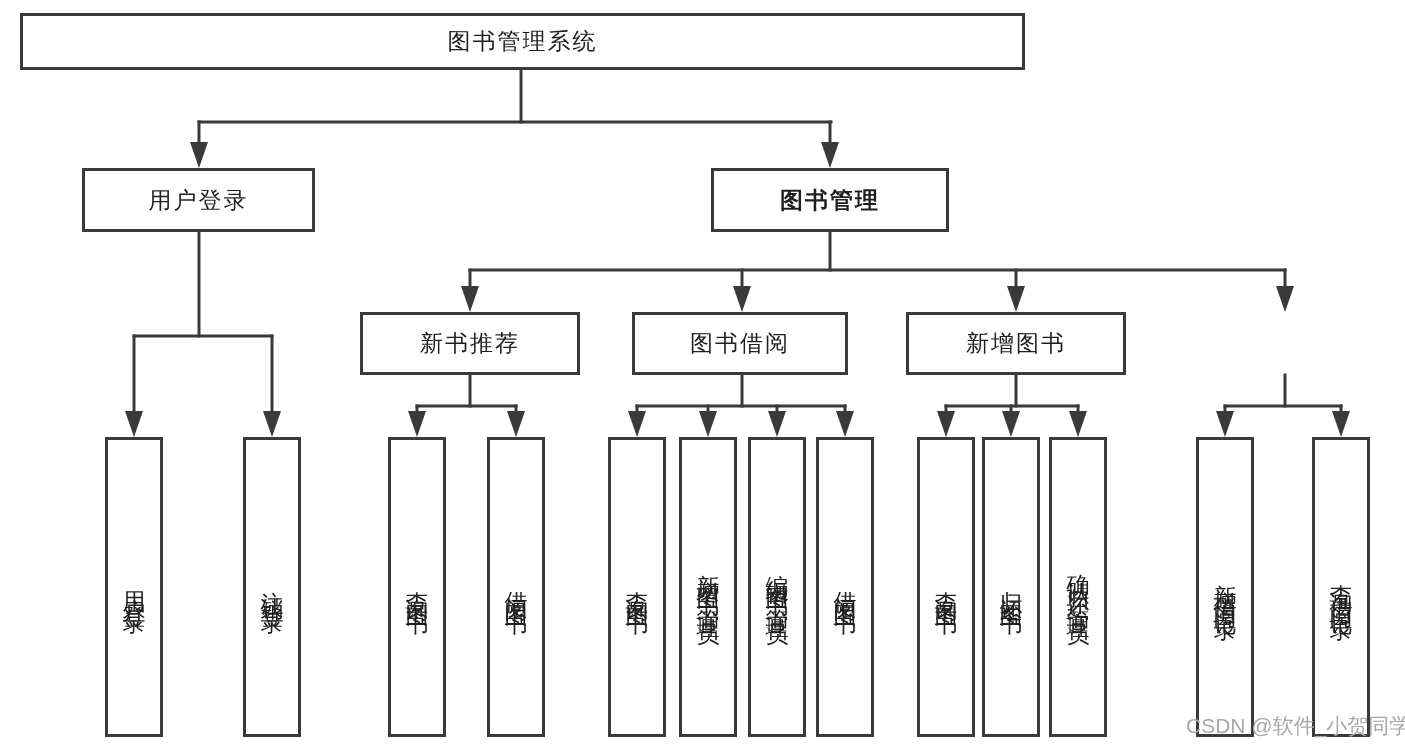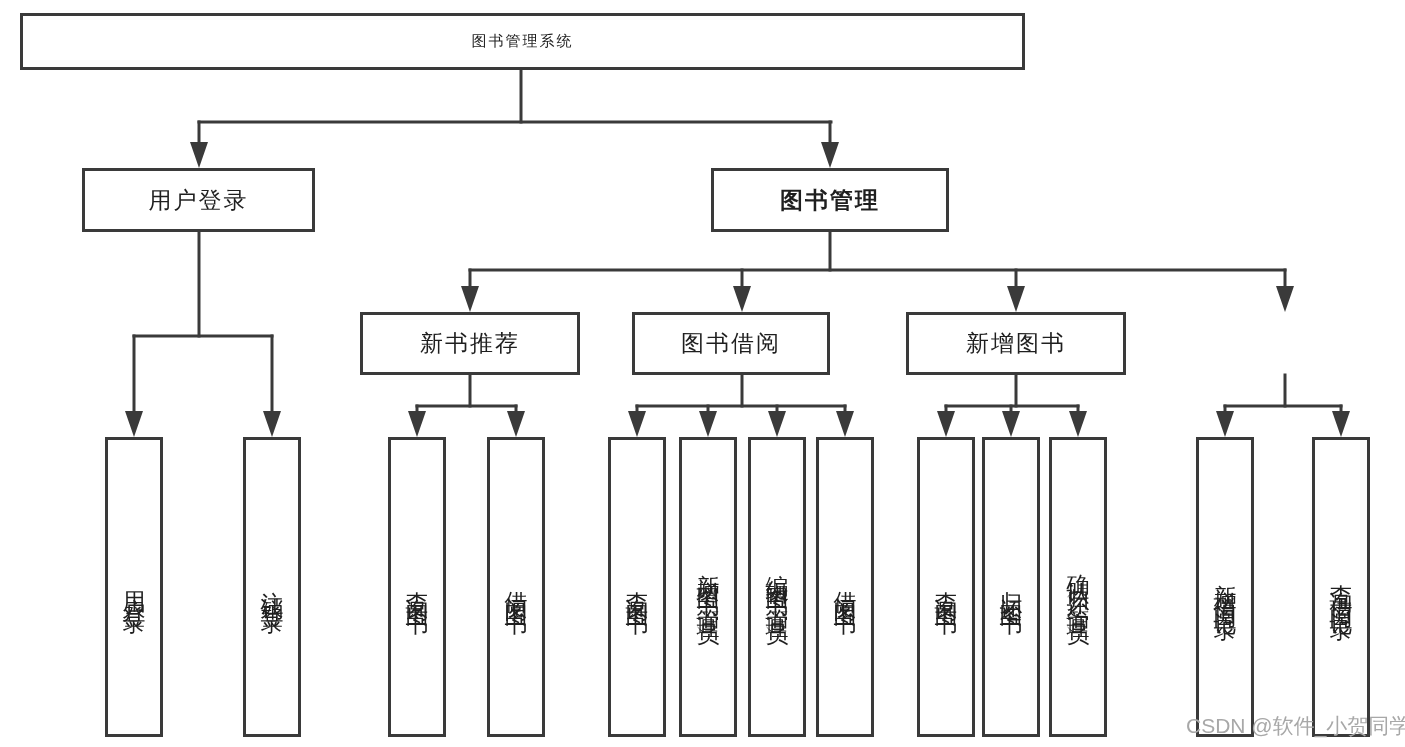--- a/index.html
+++ b/index.html
@@ -25,21 +25,21 @@
     color: var(--text, #1f1f1f);
     display: flex;
     align-items: center;
     justify-content: center;
   }
   .node .lbl {
     font-size: 23px;
     letter-spacing: 2px;
     white-space: nowrap;
   }
-  .node.root .lbl { font-size: 15px; }
+  .node.root .lbl { font-size: 23px; }
   .leaf .lbl {
     writing-mode: vertical-rl;
     text-orientation: mixed;
     font-size: 23px;
     letter-spacing: 7px;
     line-height: 1;
     white-space: nowrap;
   }
   .watermark {
     position: absolute;
@@ -125,21 +125,21 @@
   <div class="node" style="left:82px; top:168px; width:233px; height:64px;">
     <span class="lbl">用户登录</span>
   </div>
   <div class="node" style="left:711px; top:168px; width:238px; height:64px;font-weight:bold;">
     <span class="lbl">图书管理</span>
   </div>
 
   <div class="node" style="left:360px; top:312px; width:220px; height:63px;justify-content:center;">
     <span class="lbl">新书推荐</span>
   </div>
-  <div class="node" style="left:632px; top:312px; width:198px; height:63px;justify-content:center;">
+  <div class="node" style="left:632px; top:312px; width:216px; height:63px;justify-content:center;">
     <span class="lbl">图书借阅</span>
   </div>
   <div class="node" style="left:906px; top:312px; width:220px; height:63px;">
     <span class="lbl">新增图书</span>
   </div>
 
   <div class="node leaf" style="left:105px; top:437px; width:58px; height:300px;">
     <span class="lbl">用户登录</span>
   </div>
   <div class="node leaf" style="left:243px; top:437px; width:58px; height:300px;">

